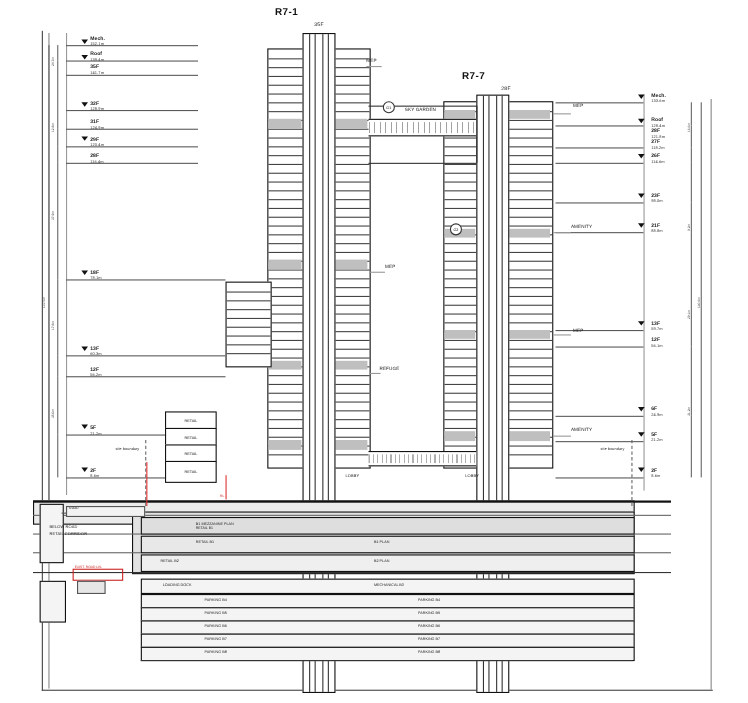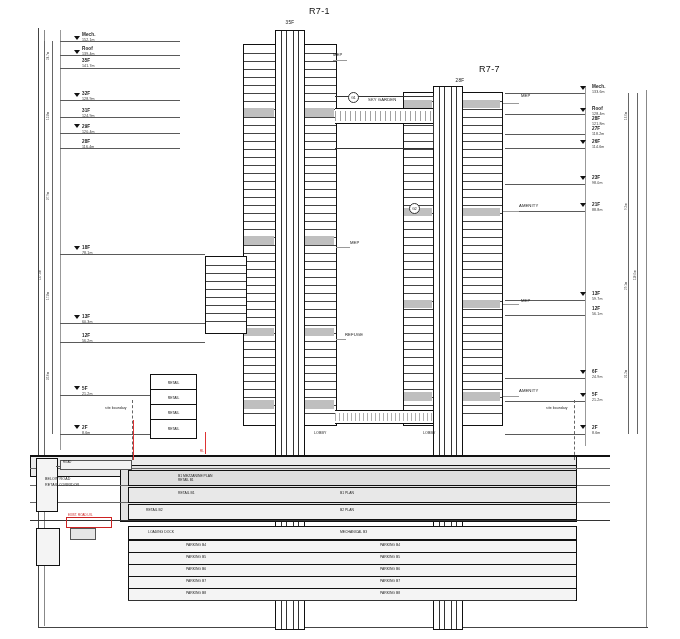--- a/index.html
+++ b/index.html
@@ -5,21 +5,21 @@
   html,body{margin:0;padding:0;background:#ffffff;}
   body{width:680px;height:639px;overflow:hidden;font-family:"Liberation Sans",sans-serif;color:#111;}
   #sheet{position:relative;width:680px;height:639px;background:#fff;}
 
   
   .abs{position:absolute;}
   .lbl{position:absolute;font-size:4.2px;line-height:1.15;letter-spacing:.1px;white-space:nowrap;color:#1a1a1a;}
   .lvl-name{font-size:4.6px;font-weight:bold;}
   .lvl-el{font-size:3.6px;color:#333;}
   .dimtxt{position:absolute;font-size:3px;color:#444;white-space:nowrap;}
-  .twrname{position:absolute;font-size:9px;font-weight:normal;letter-spacing:.4px;text-align:right;}
+  .twrname{position:absolute;font-size:9px;font-weight:bold;letter-spacing:.4px;text-align:left;}
   .twrsub{position:absolute;font-size:4.6px;text-align:center;letter-spacing:.3px;}
 
   
   .hline{position:absolute;background:#111;height:1px;}
   .vline{position:absolute;background:#111;width:1px;}
   .thin{background:#5a5a5a;}
   .grey{background:#9a9a9a;}
 
   .core{position:absolute;border:1px solid #111;background:#fff;}
   .core .inner{position:absolute;top:0;bottom:0;width:0;border-left:1px solid #333;}

